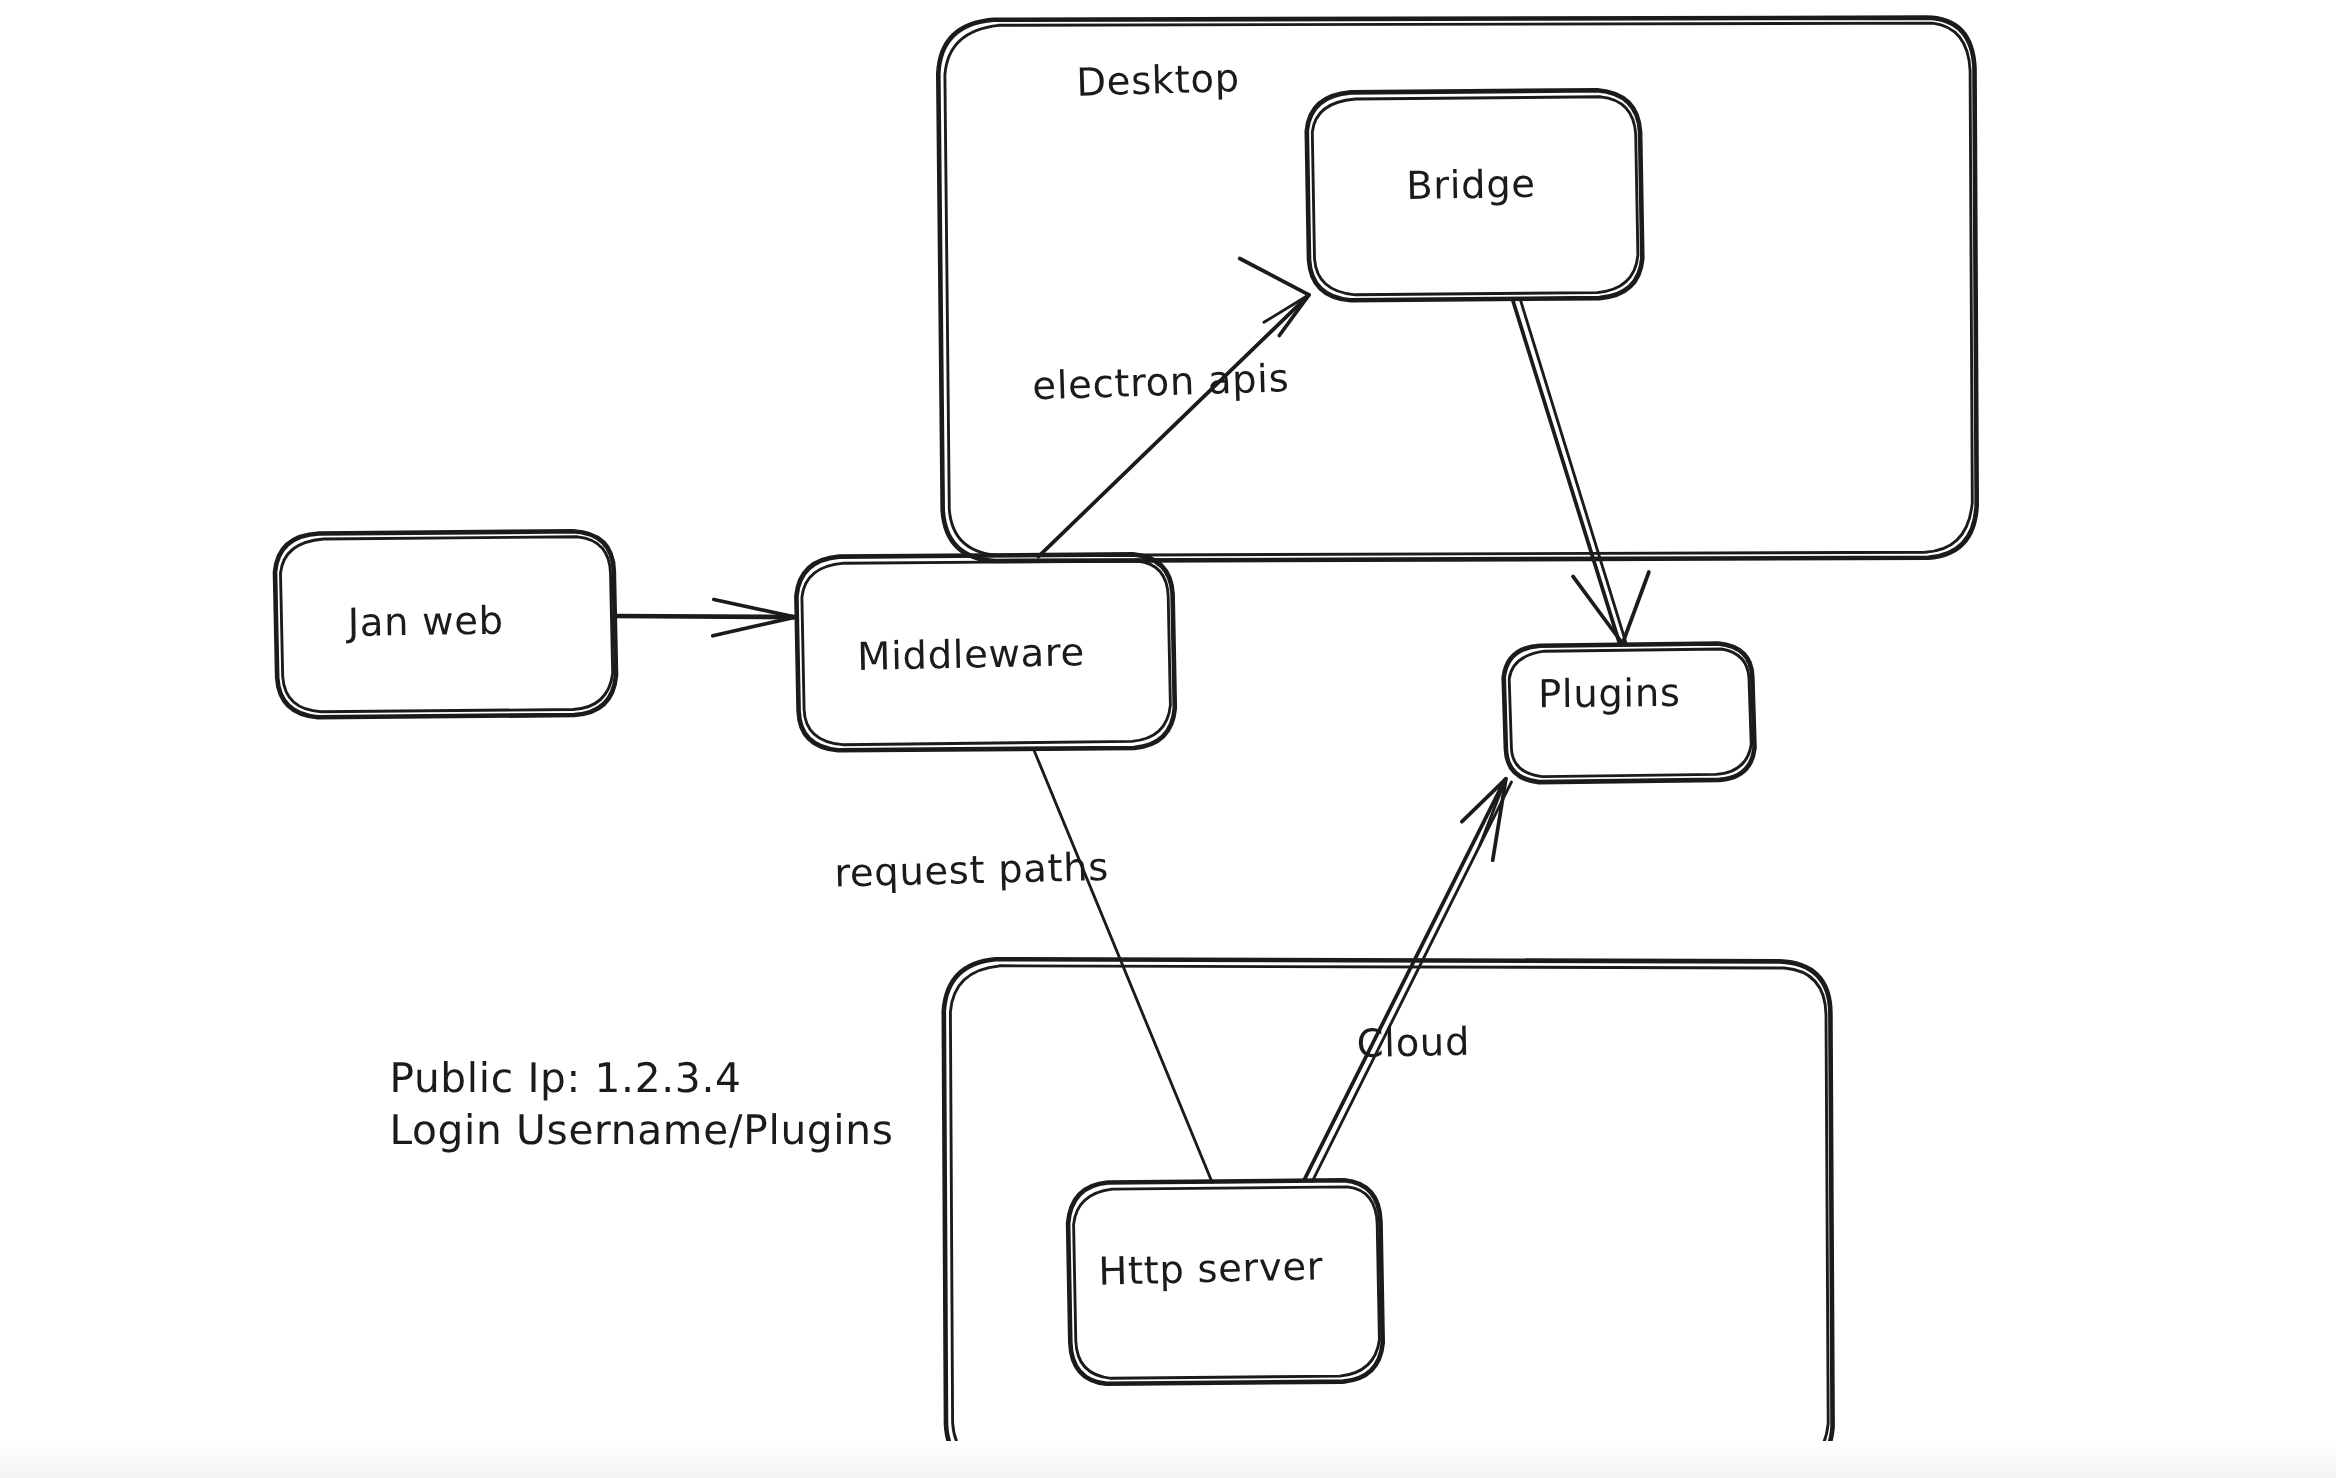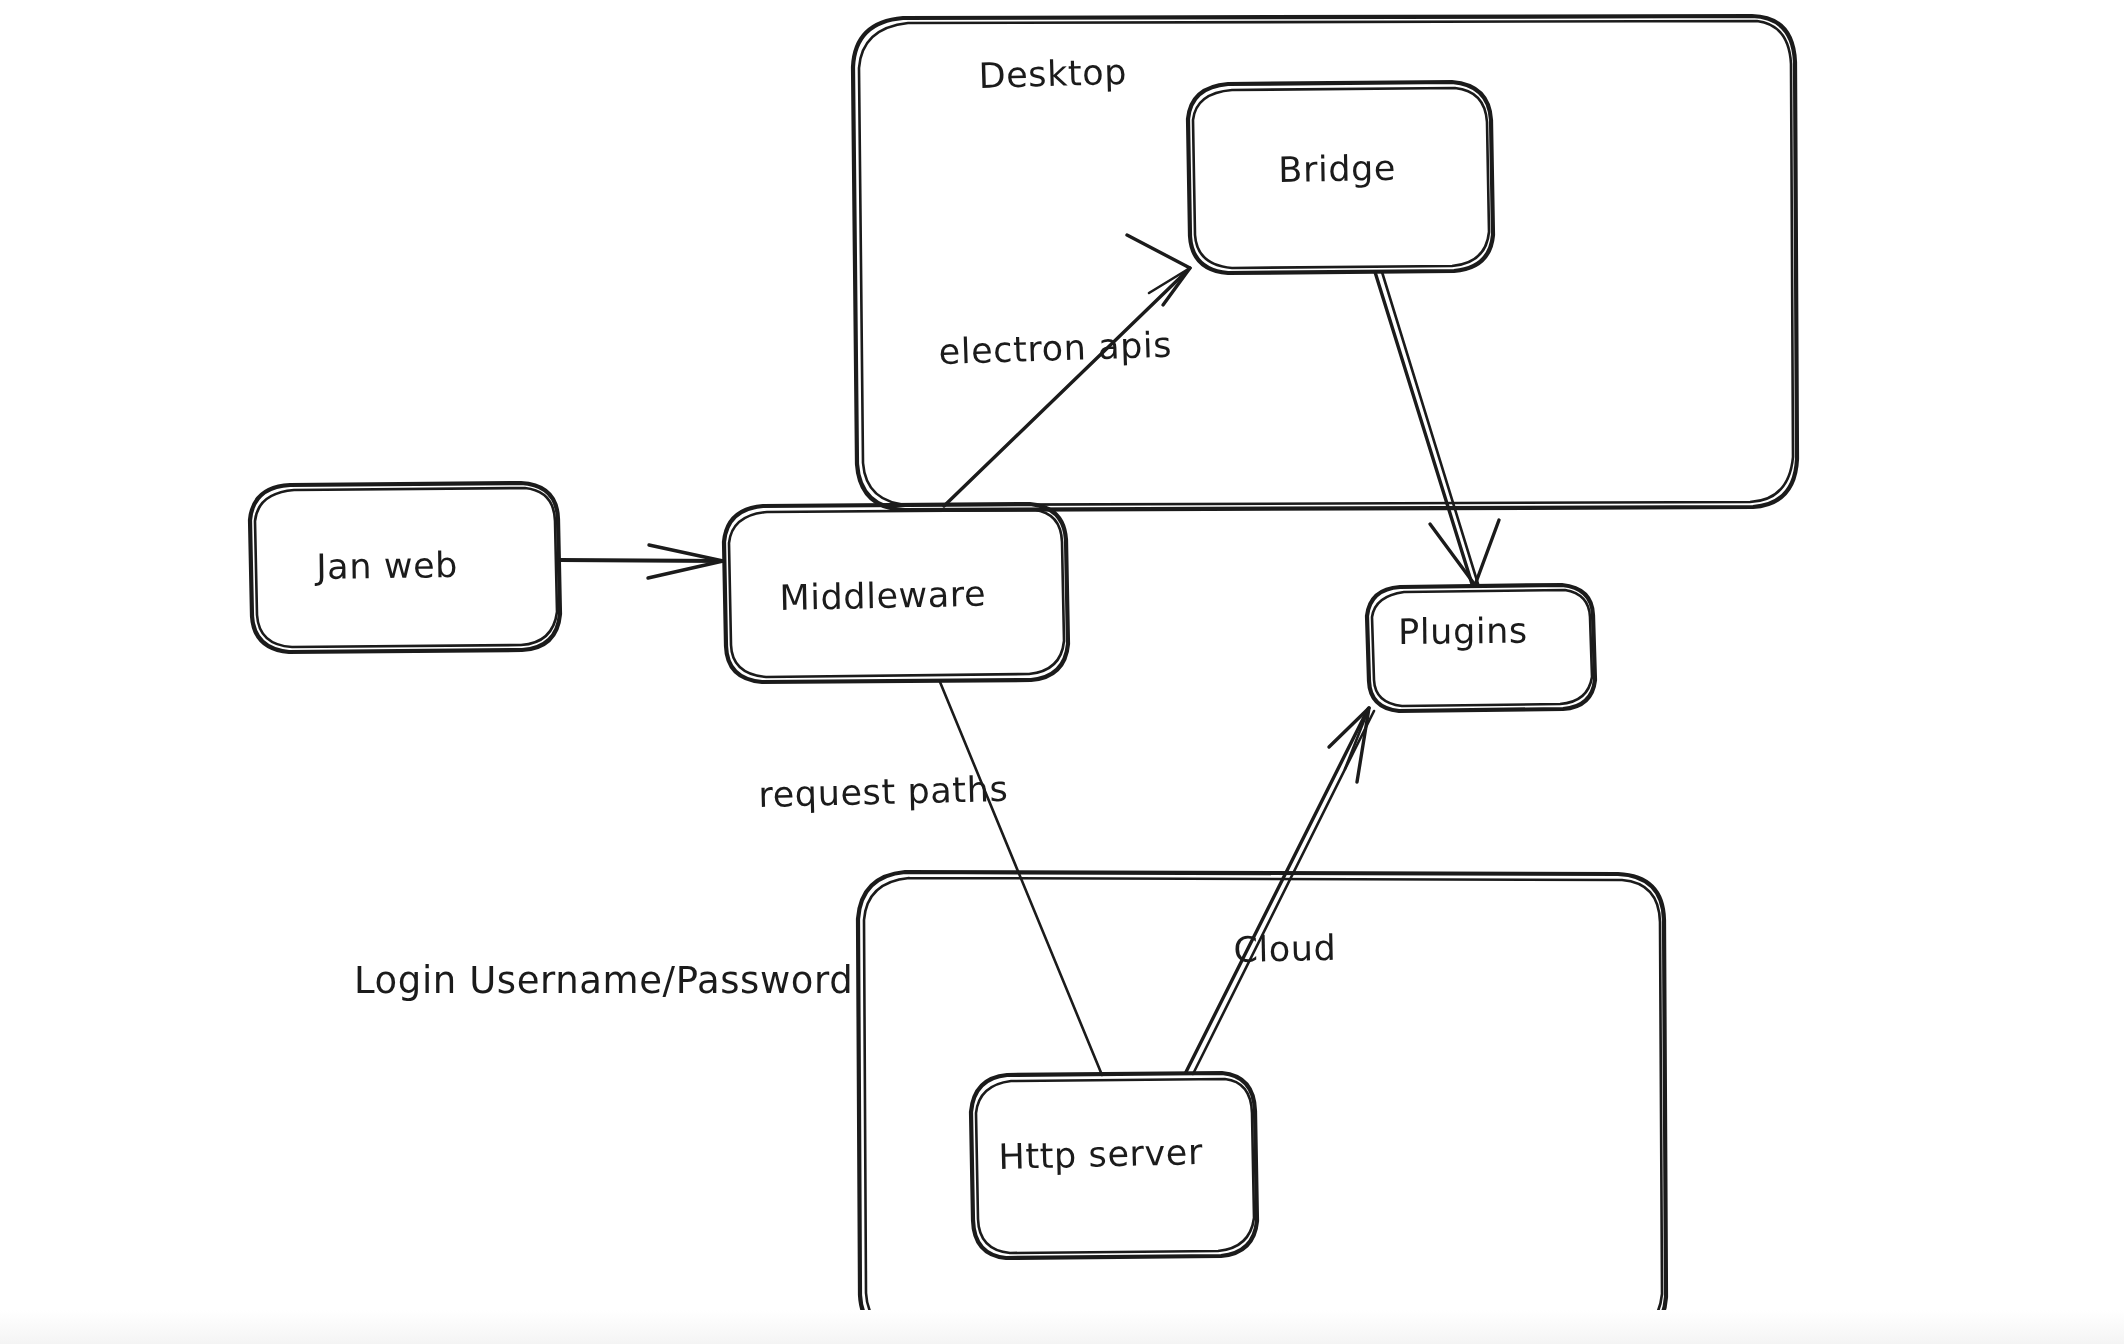--- a/index.html
+++ b/index.html
@@ -158,18 +158,19 @@
 
   <div class="label node-label" style="left: 998px; top: 1137px; transform: rotate(-1.4deg);">Http server</div>
 
   <div class="label edge-label" style="left: 938px; top: 332px; transform: rotate(-1.8deg);">electron apis</div>
 
   <div class="label edge-label" style="left: 758px; top: 775px; transform: rotate(-1.4deg);">request paths</div>
 
   <div class="label edge-label" style="left: 1233px; top: 930px; transform: rotate(-1.2deg);">Cloud</div>
 
   <div class="note-block" style="left: 354px; top: 957px;">
-    <div>Login Username/Password</div>
+    <div>Public Ip: 1.2.3.4</div>
+    <div>Login Username/Plugins</div>
   </div>
 
   <div id="bottom-band"></div>
 
 </div>
 
 </body></html>

